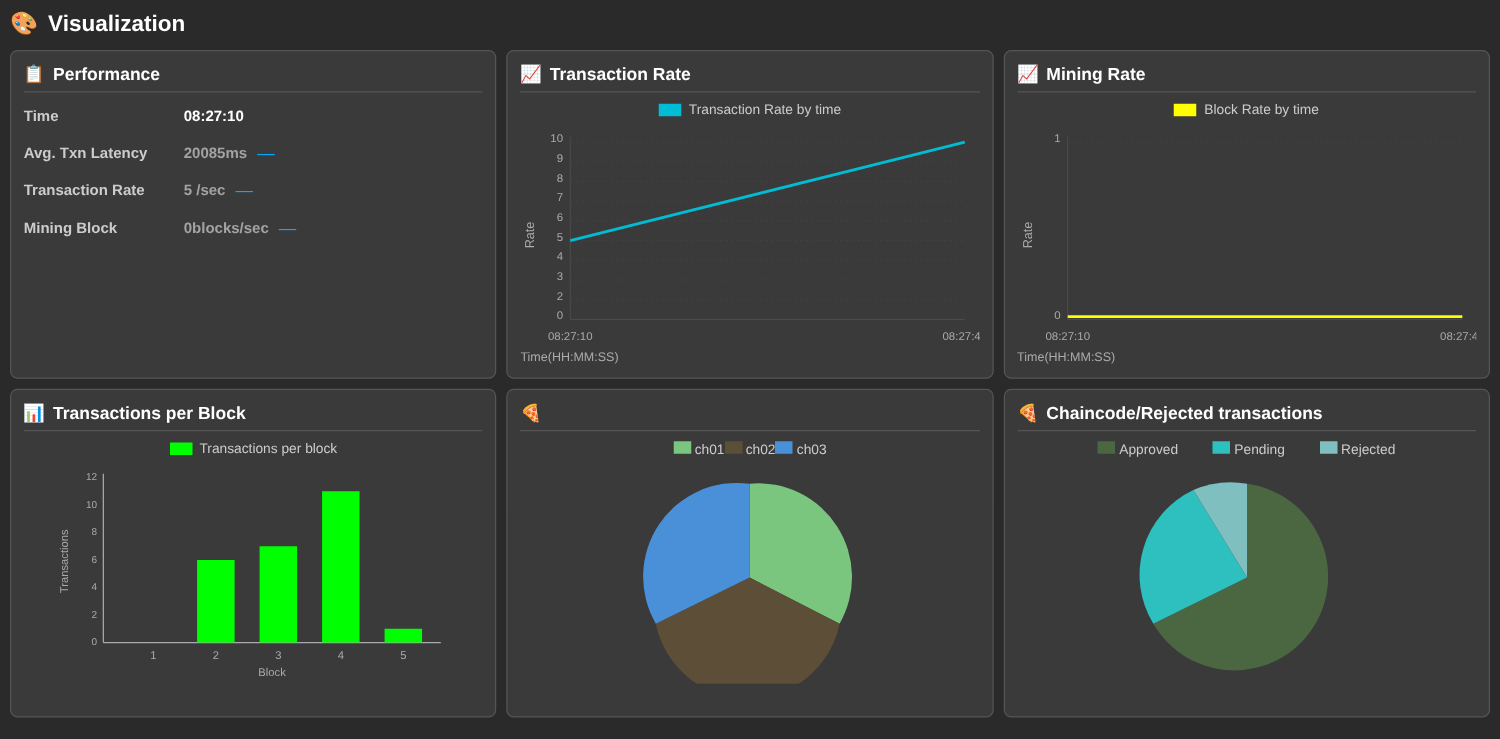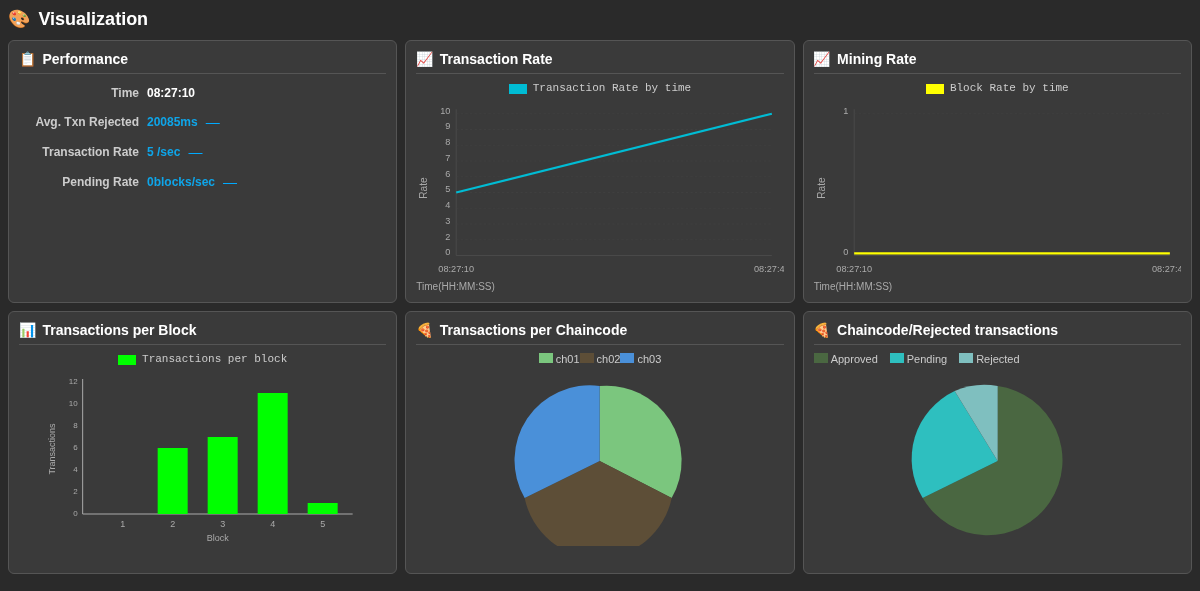--- a/index.html
+++ b/index.html
@@ -54,39 +54,38 @@
       display: flex;
       justify-content: flex-start;
       align-items: center;
       margin-bottom: 14px;
       gap: 8px;
     }
     .perf-label {
       font-weight: bold;
       color: #ccc;
       min-width: 120px;
-      text-align: right;
+      text-align: left;
     }
     .perf-value {
-      color: #0ea5e9;
+      color: #a3a3a3;
       font-weight: bold;
     }
     .perf-value.white { color: #fff; }
     .perf-arrow {
       color: #00aaff;
       font-size: 14px;
     }
     .chart-legend {
       display: flex;
-      align-items: flex-end;
+      align-items: center;
       gap: 6px;
       font-size: 11px;
       margin-bottom: 4px;
       justify-content: center;
-      font-family: Liberation Mono, monospace;
     }
     .legend-box {
       width: 18px;
       height: 10px;
       display: inline-block;
     }
     .chart-svg {
       width: 100%;
       height: 180px;
     }
@@ -110,31 +109,31 @@
     <div class="card-title">
       <span>📋</span>
       <span>Performance</span>
     </div>
     <div class="perf-table">
       <div class="perf-row">
         <span class="perf-label">Time</span>
         <span class="perf-value white">08:27:10</span>
       </div>
       <div class="perf-row">
-        <span class="perf-label">Avg. Txn Rejected</span>
+        <span class="perf-label">Avg. Txn Latency</span>
         <span class="perf-value">20085ms</span>
         <span class="perf-arrow">—</span>
       </div>
       <div class="perf-row">
         <span class="perf-label">Transaction Rate</span>
         <span class="perf-value">5 /sec</span>
         <span class="perf-arrow">—</span>
       </div>
       <div class="perf-row">
-        <span class="perf-label">Pending Rate</span>
+        <span class="perf-label">Mining Block</span>
         <span class="perf-value">0blocks/sec</span>
         <span class="perf-arrow">—</span>
       </div>
     </div>
   </div>
 
   <div class="card">
     <div class="card-title">
       <span>📈</span>
       <span>Transaction Rate</span>
@@ -247,21 +246,20 @@
       <text x="180" y="158" fill="#aaa" font-size="9" text-anchor="middle">3</text>
       <text x="230" y="158" fill="#aaa" font-size="9" text-anchor="middle">4</text>
       <text x="280" y="158" fill="#aaa" font-size="9" text-anchor="middle">5</text>
       <text x="175" y="172" fill="#aaa" font-size="9" text-anchor="middle">Block</text>
     </svg>
   </div>
 
   <div class="card">
     <div class="card-title">
       <span>🍕</span>
-      <span>Transactions per Chaincode</span>
     </div>
     
     <div style="display:flex;gap:0;justify-content:center;margin-bottom:6px;font-size:11px;">
       <span><span style="display:inline-block;width:14px;height:10px;background:#7bc67e;margin-right:3px;"></span>ch01</span>
       <span><span style="display:inline-block;width:14px;height:10px;background:#5d4e37;margin-right:3px;"></span>ch02</span>
       <span><span style="display:inline-block;width:14px;height:10px;background:#4a90d9;margin-right:3px;"></span>ch03</span>
     </div>
     <svg width="100%" height="175" viewBox="0 0 300 175">
 
       <path d="M150,90 L150,15 A75,75 0 0,1 222,127 Z" fill="#7bc67e"></path>
@@ -271,21 +269,21 @@
       <path d="M150,90 L75,127 A75,75 0 0,1 150,15 Z" fill="#4a90d9"></path>
     </svg>
   </div>
 
   <div class="card">
     <div class="card-title">
       <span>🍕</span>
       <span>Chaincode/Rejected transactions</span>
     </div>
     
-    <div style="display:flex;gap:12px;justify-content:flex-start;margin-bottom:6px;font-size:11px;">
+    <div style="display:flex;gap:28px;justify-content:center;margin-bottom:6px;font-size:11px;">
       <span><span style="display:inline-block;width:14px;height:10px;background:#4a6741;margin-right:3px;"></span>Approved</span>
       <span><span style="display:inline-block;width:14px;height:10px;background:#2ebfbf;margin-right:3px;"></span>Pending</span>
       <span><span style="display:inline-block;width:14px;height:10px;background:#7fbfbf;margin-right:3px;"></span>Rejected</span>
     </div>
     <svg width="100%" height="175" viewBox="0 0 300 175">
 
       <path d="M150,90 L150,15 A75,75 0 1,1 75,127 Z" fill="#4a6741"></path>
 
       <path d="M150,90 L75,127 A75,75 0 0,1 107,20 Z" fill="#2ebfbf"></path>
 

